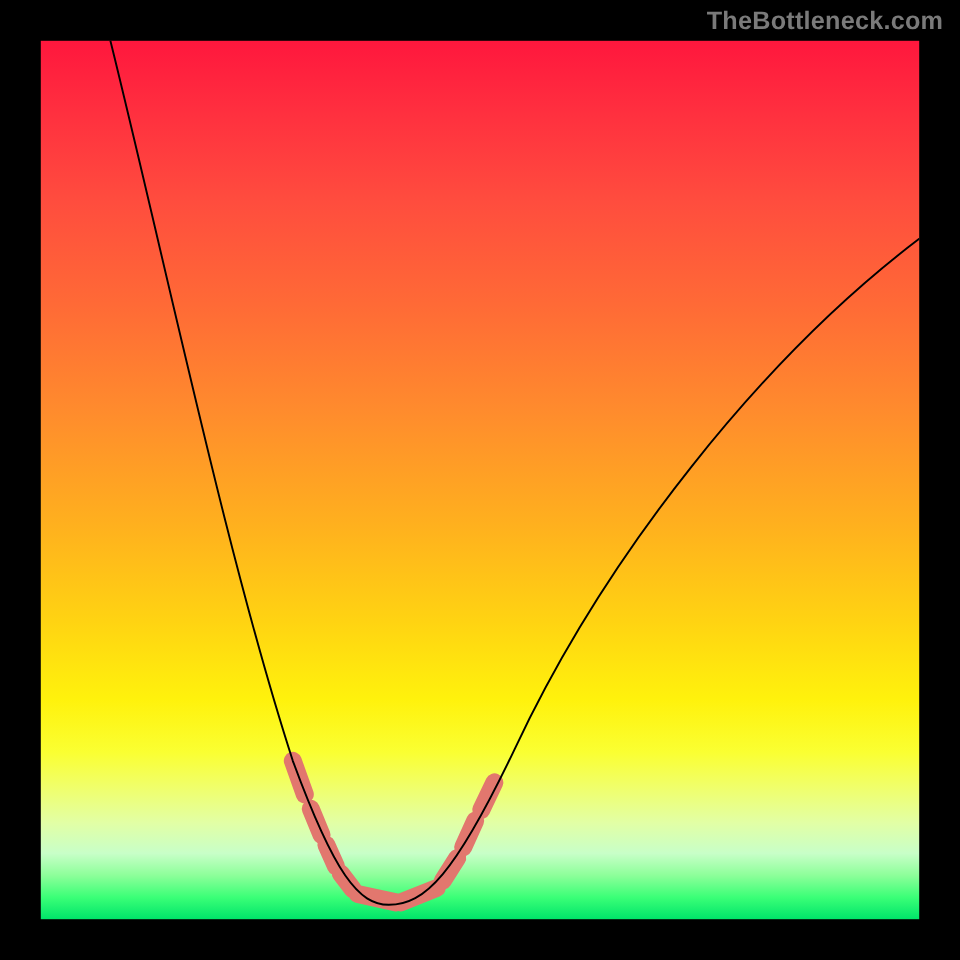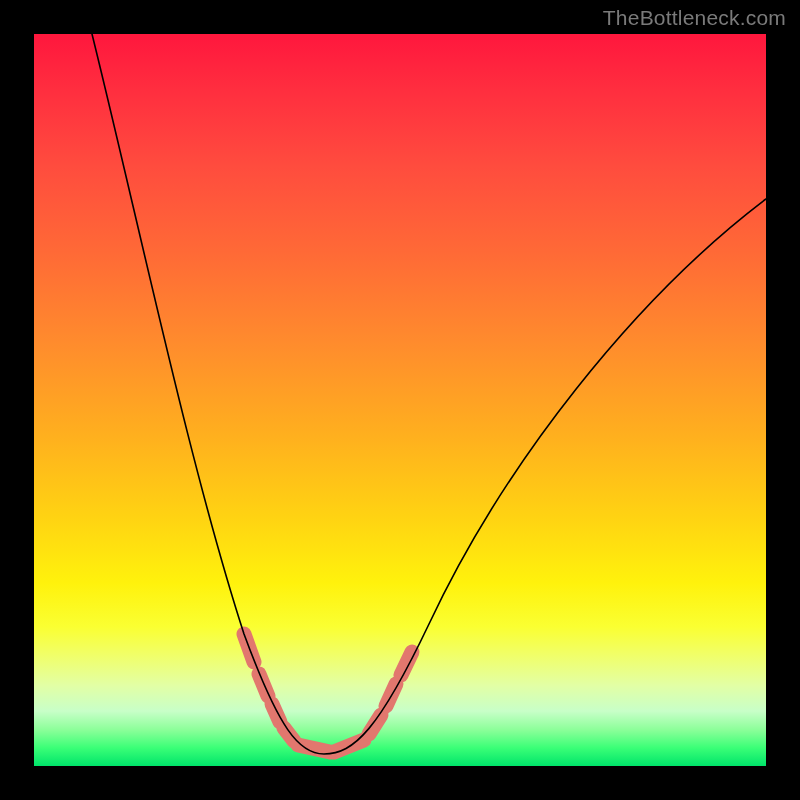--- a/index.html
+++ b/index.html
@@ -10,21 +10,21 @@
     position: relative;
     font-family: Arial, sans-serif;
     overflow: hidden;
   }
   .watermark {
     position: absolute;
     top: 6px;
     right: 14px;
     color: #7a7a7a;
     font-size: 21px;
-    font-weight: 400;
+    font-weight: 700;
     letter-spacing: 0.2px;
     z-index: 10;
   }
   .plot-area {
     position: absolute;
     left: 34px;
     top: 34px;
     width: 732px;
     height: 732px;
     background: linear-gradient(to bottom,

